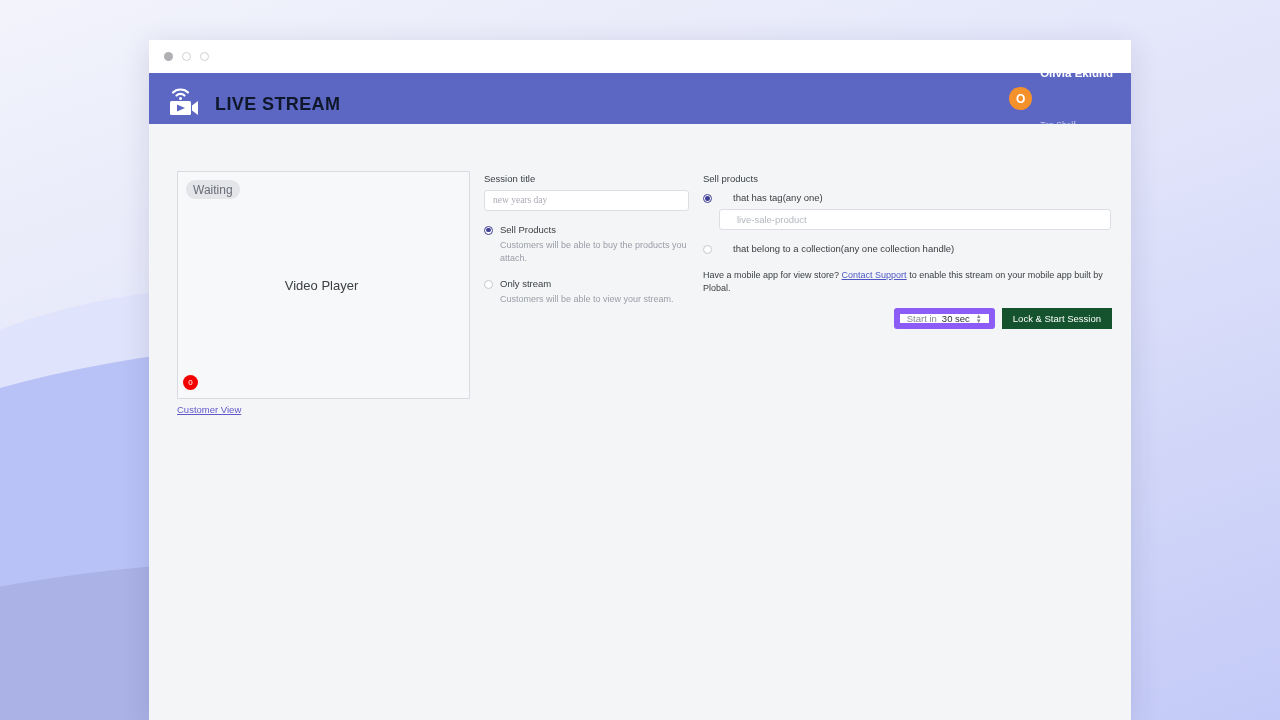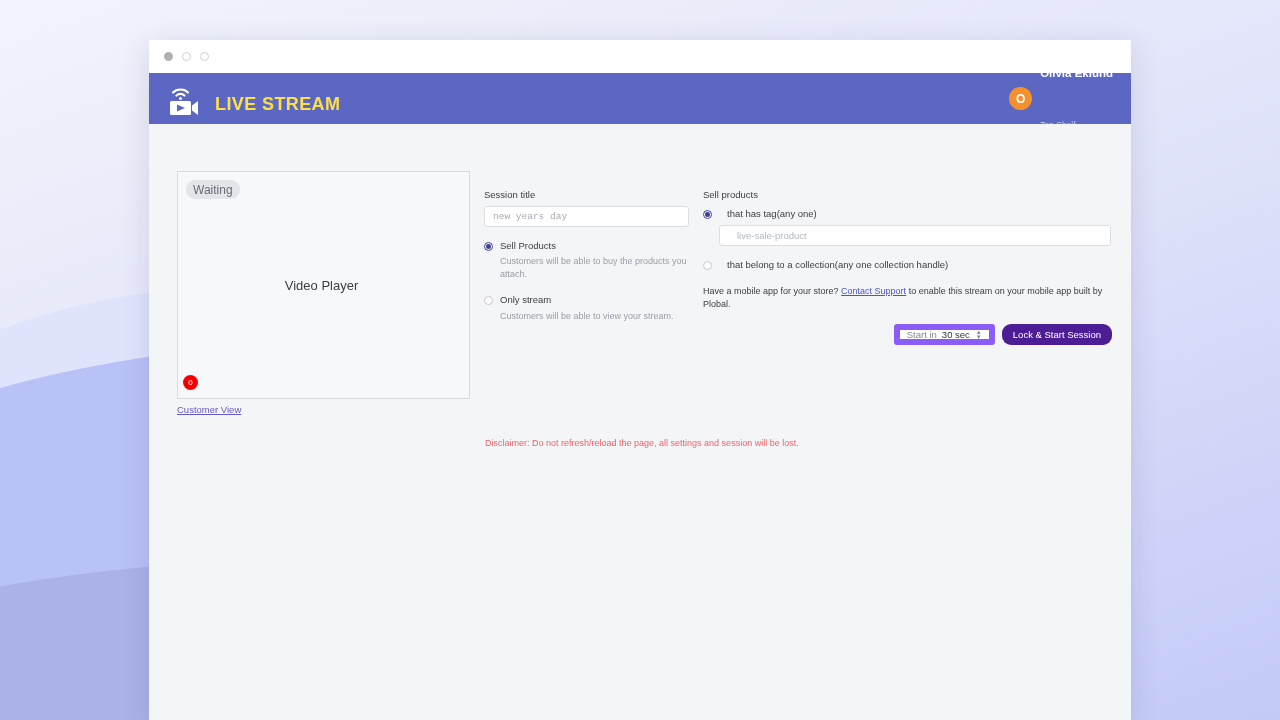--- a/index.html
+++ b/index.html
@@ -68,21 +68,21 @@
     height: 51px;
     background: #5c67c4;
     display: flex;
     align-items: center;
     justify-content: space-between;
     padding: 0 18px 0 16px;
   }
   .brand { display: flex; align-items: flex-end; gap: 6px; }
   .brand-logo { width: 44px; height: 34px; display:block; }
   .brand-text {
-    color: #fde047;
+    color: #0f172a;
     font-size: 18px;
     font-weight: bold;
     letter-spacing: 0.4px;
     line-height: 1;
     padding-bottom: 3px;
   }
   .userbox { display: flex; align-items: center; gap: 8px; }
   .avatar {
     width: 23px; height: 23px; border-radius: 50%;
     background: #f5912b;
@@ -143,33 +143,32 @@
     text-decoration: underline;
     cursor: pointer;
   }
 
   
   .col-session { width: 205px; padding-top: 2px; }
   .field-label {
     font-size: 9.5px;
     color: #3c4043;
     margin-bottom: 5px;
-    margin-top: 16px;
   }
   .txtinput {
     width: 100%;
     height: 21px;
     border: 1px solid #dcdee3;
     border-radius: 3px;
     background: #fff;
     font-size: 9.5px;
     color: #3c4043;
     padding: 0 8px;
     outline: none;
-    font-family: Liberation Mono, monospace;
+    font-family: Liberation Serif, serif;
   }
   .txtinput::placeholder { color: #a9acb6; }
 
   .radio-row { display: flex; align-items: flex-start; gap: 7px; margin-top: 13px; }
   .radio {
     width: 9px; height: 9px;
     border-radius: 50%;
     border: 1px solid #c6c8d0;
     background: #fff;
     margin-top: 2px;
@@ -191,21 +190,21 @@
   .radio-label { font-size: 9.5px; color: #3c4043; line-height: 1.3; }
   .radio-help {
     font-size: 9px;
     color: #9a9da7;
     line-height: 1.45;
     margin: 3px 0 0 16px;
   }
 
   
   .col-sell { width: 409px; padding-top: 2px; }
-  .sell-row { display: flex; align-items: flex-start; gap: 15px; margin-top: 8px; }
+  .sell-row { display: flex; align-items: flex-start; gap: 21px; margin-top: 8px; }
   .sell-label { font-size: 9.5px; color: #3c4043; }
   .sell-input {
     width: 392px;
     margin: 6px 0 0 16px;
     height: 21px;
     border: 1px solid #dcdee3;
     border-radius: 3px;
     background: #fff;
     font-size: 9.5px;
     padding: 0 17px;
@@ -243,25 +242,25 @@
   }
   .sel-pre { color: #85888f; }
   .sel-val { color: #2e3034; font-weight: normal; }
   .sel-arrows {
     display: flex; flex-direction: column;
     line-height: 5px; font-size: 6px; color: #85888f;
     margin-left: 1px;
   }
   .btn-primary {
     height: 21px;
-    background: #4c1d95;
+    background: #14532d;
     color: #fff;
     font-size: 9.5px;
     border: none;
-    border-radius: 9px;
+    border-radius: 0;
     padding: 0 11px;
     cursor: pointer;
     font-family: "Liberation Sans", sans-serif;
   }
   .disclaimer {
     margin: 21px 0 0 336px;
     font-size: 9px;
     color: #f1626a;
   }
 </style>
@@ -341,34 +340,33 @@
             <span class="radio on"></span>
             <span class="sell-label">that has tag(any one)</span>
           </div>
           <input class="sell-input" type="text" placeholder="live-sale-product" style="">
 
           <div class="sell-row" style="margin-top:13px">
             <span class="radio"></span>
             <span class="sell-label">that belong to a collection(any one collection handle)</span>
           </div>
 
-          <div class="support-note"><span>Have a mobile app for your store? </span><span class="support-link">Contact Support</span><span> to enable this stream on your mobile app built by Plobal.</span></div>
+          <div class="support-note"><span>Have a mobile app for view store? </span><span class="support-link">Contact Support</span><span> to enable this stream on your mobile app built by Plobal.</span></div>
 
           <div class="actions">
             <div class="select-start">
               <span class="sel-pre">Start in</span>
               <span class="sel-val">30 sec</span>
               <span class="sel-arrows">
                 <span>▲</span>
                   <span>▼</span>
               </span>
             </div>
             <button class="btn-primary">Lock &amp; Start Session</button>
           </div>
         </div>
 
       </div>
 
-      <div class="disclaimer">Disclaimer: Do not refresh/reload the page, all settings and session will be lost.</div>
     </div>
 
   </div>
 </div>
 
 </body></html>

